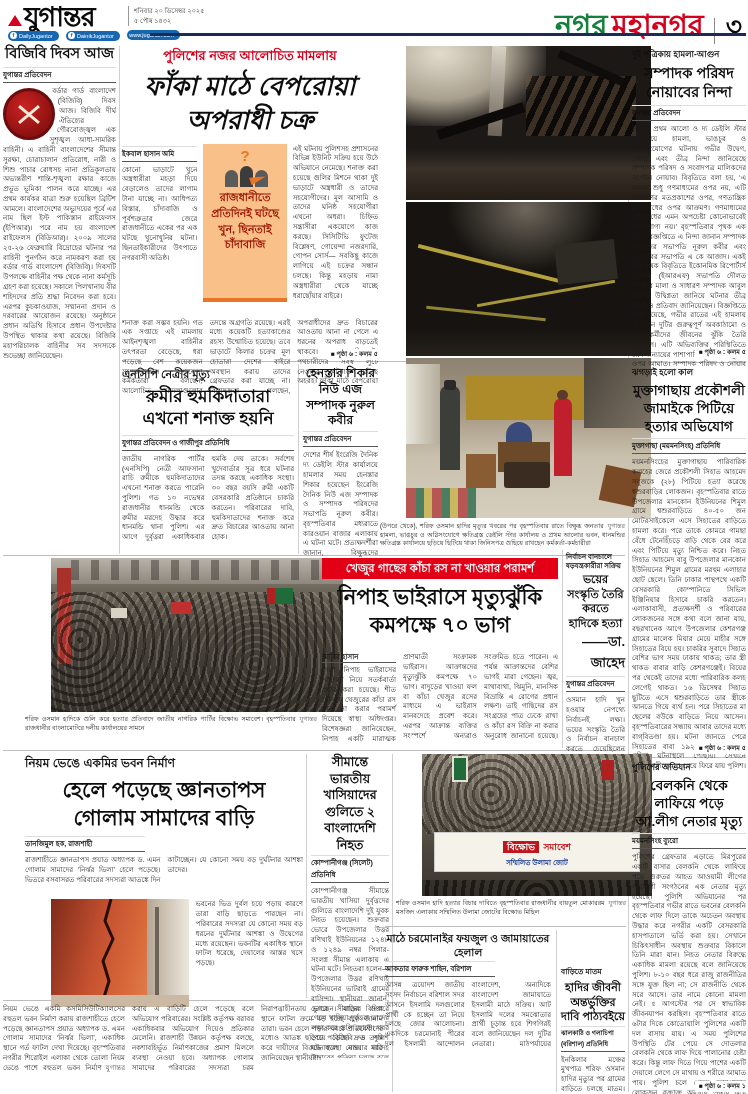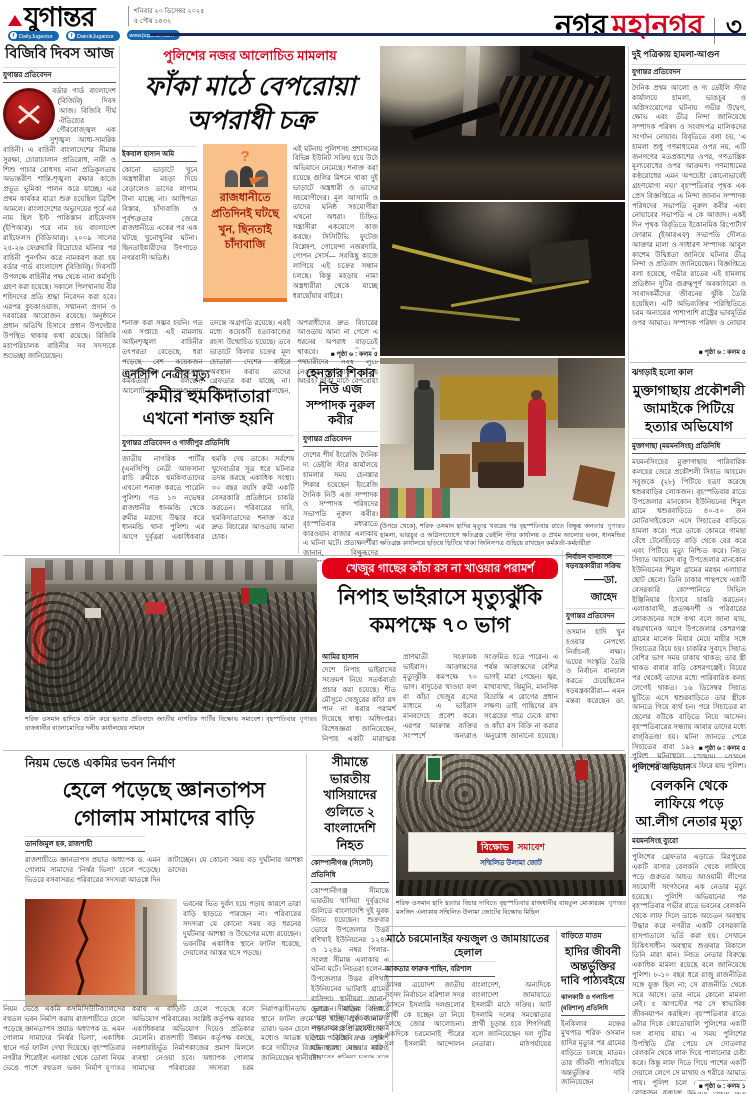--- a/index.html
+++ b/index.html
@@ -4,21 +4,21 @@
 <style>
   *{margin:0;padding:0;box-sizing:border-box;}
   html,body{background:#e9e9e9;}
   body{font-family:"Liberation Sans","DejaVu Sans",sans-serif;}
   #page{position:relative;width:748px;height:1094px;background:#fff;margin:0 auto;overflow:hidden;}
   .abs{position:absolute;}
   
   #logo{font-weight:bold;font-size:27px;color:#0a0a0a;letter-spacing:-1px;line-height:1;}
   .logo-accent{display:inline-block;width:0;height:0;border-left:7px solid transparent;border-right:7px solid transparent;border-bottom:11px solid #d6001c;margin-right:2px;}
   .date-block{font-size:6.5px;color:#333;line-height:1.5;border-left:1px solid #999;padding-left:5px;}
-  .sec-black{color:#000000;font-weight:bold;font-size:29px;}
+  .sec-black{color:#15803d;font-weight:bold;font-size:29px;}
   .sec-red{color:#d6001c;font-weight:bold;font-size:29px;}
   .sec-bar{display:inline-block;width:1px;height:26px;background:#888;vertical-align:middle;margin:0 6px;}
   .page-num{color:#0a0a0a;font-weight:bold;font-size:25px;}
   .pill{display:inline-flex;align-items:center;gap:2px;background:#1767b0;color:#fff;font-size:5.5px;border-radius:6px;padding:1px 6px 1px 2px;margin-right:3px;height:10px;}
   .pill .fb{display:inline-block;width:7px;height:7px;border-radius:50%;background:#fff;color:#1767b0;font-size:5.5px;font-weight:bold;text-align:center;line-height:7px;}
   #mast-rule{position:absolute;left:150px;right:2px;top:33px;height:3px;background:#1b2a57;}
   
   .kicker-red{color:#d6001c;font-weight:bold;text-align:center;}
   .kicker-black{color:#111;font-weight:bold;text-align:left;}
   .headline{color:#0d0d0d;font-weight:bold;text-align:center;line-height:1.32;}
@@ -33,29 +33,29 @@
   .hline{position:absolute;height:1px;background:#bdbdbd;}
   
   #infobox{background:#f9c189;border-bottom:4px solid #e8762a;text-align:center;padding:4px 5px 6px;}
   #infobox .q{color:#e87722;font-weight:bold;font-size:15px;line-height:1;}
   .figrow{display:flex;justify-content:center;align-items:flex-end;gap:2px;height:24px;margin-bottom:3px;}
   .fig{width:13px;height:17px;border-radius:7px 7px 0 0;background:#5a5a5a;}
   .fig.c{background:#3c3c3c;height:21px;}
   .knife{width:0;height:0;border-top:4px solid transparent;border-bottom:4px solid transparent;border-left:16px solid #e8762a;transform:rotate(-18deg);margin-left:-20px;margin-bottom:4px;}
   #infobox .itx{color:#9b1400;font-weight:bold;font-size:11px;line-height:1.45;}
   
-  .red-banner{background:#e30016;color:#fff;font-weight:bold;font-size:11.5px;text-align:center;line-height:1.2;display:flex;align-items:center;justify-content:center;border-radius:8px;}
+  .red-banner{background:#e30016;color:#fff;font-weight:bold;font-size:11.5px;text-align:center;line-height:1.2;display:flex;align-items:center;justify-content:center;}
   
   .emblem{width:52px;height:52px;border-radius:50%;background:radial-gradient(circle at 40% 35%,#c22,#8d1111 70%);border:3px solid #6d0c0c;position:relative;float:left;margin:2px 4px 2px 0;shape-outside:circle(50%);}
   .emblem:before,.emblem:after{content:"";position:absolute;left:10px;right:10px;top:22px;height:3px;background:#f2e9d8;}
   .emblem:before{transform:rotate(40deg);}
   .emblem:after{transform:rotate(-40deg);}
-  .attr-line{font-weight:bold;font-size:10px;text-align:right;color:#111;margin:2px 8px;}
+  .attr-line{font-weight:bold;font-size:13px;text-align:right;color:#111;margin:2px 0;}
   .subhead{font-weight:bold;font-size:10.5px;text-align:center;color:#111;line-height:1.3;}
-  .photo{overflow:hidden;position:absolute;}
+  .photo{overflow:hidden;position:absolute;margin-left:26px;}
 </style>
 </head>
 <body>
 
 <div id="page">
 
   <div class="abs" style="left:0;top:0;width:748px;height:40px;">
     <div class="abs" id="logo" style="left:8px;top:4px;">
       <span class="logo-accent"></span><span>যুগান্তর</span>
     </div>
@@ -164,20 +164,21 @@
     <div class="abs" style="left:196px;top:110px;width:36px;height:36px;background:#7a4a26;transform:rotate(12deg);"></div>
     <div class="abs" style="left:0;top:130px;width:70px;height:30px;background:repeating-linear-gradient(90deg,#b03a3a 0 10px,#2a6a4a 10px 18px,#c8b24a 18px 26px);opacity:.8;"></div>
   </div>
   <div class="abs caption" style="left:380px;top:522px;width:245px;height:30px;">
     <span class="credit">যুগান্তর</span>
     <span>(উপরে থেকে), শরিফ ওসমান হাদির মৃত্যুর খবরের পর বৃহস্পতিবার রাতে বিক্ষুব্ধ জনতার হামলা, ভাঙচুর ও অগ্নিসংযোগে ক্ষতিগ্রস্ত ডেইলি স্টার কার্যালয় ও প্রথম আলোর ভবন, ধানমন্ডির ক্ষতিগ্রস্ত কার্যালয়ে ছড়িয়ে ছিটিয়ে থাকা জিনিসপত্র গুছিয়ে রাখছেন কর্মকর্তা-কর্মচারীরা</span>
   </div>
 
   <div class="abs" style="left:632px;top:48px;width:114px;height:310px;">
     <div class="kicker-black" style="font-size:8.5px;">দুই পত্রিকায় হামলা-আগুন</div>
+    <div class="headline" style="font-size:14.5px;margin:2px 0 3px;">সম্পাদক পরিষদ নোয়াবের নিন্দা</div>
     <div class="byline">যুগান্তর প্রতিবেদন</div>
     <div class="body-text" style="height:246px;">দৈনিক প্রথম আলো ও দ্য ডেইলি স্টার কার্যালয়ে হামলা, ভাঙচুর ও অগ্নিসংযোগের ঘটনায় গভীর উদ্বেগ, ক্ষোভ এবং তীব্র নিন্দা জানিয়েছে সম্পাদক পরিষদ ও সংবাদপত্র মালিকদের সংগঠন নোয়াব। বিবৃতিতে বলা হয়, ‘এ হামলা শুধু গণমাধ্যমের ওপর নয়, এটি জনগণের মতপ্রকাশের ওপর, গণতান্ত্রিক মূল্যবোধের ওপর আক্রমণ। গণমাধ্যমের কণ্ঠরোধের এমন অপচেষ্টা কোনোভাবেই গ্রহণযোগ্য নয়।’ বৃহস্পতিবার পৃথক এক প্রেস বিজ্ঞপ্তিতে এ নিন্দা জানান সম্পাদক পরিষদের সভাপতি নূরুল কবীর এবং নোয়াবের সভাপতি এ কে আজাদ। একই দিন পৃথক বিবৃতিতে ইকোনমিক রিপোর্টার্স ফোরাম (ইআরএফ) সভাপতি দৌলত আক্তার মালা ও সাধারণ সম্পাদক আবুল কাশেম উদ্বিগ্নতা জানিয়ে ঘটনার তীব্র নিন্দা ও প্রতিবাদ জানিয়েছেন। বিজ্ঞপ্তিতে বলা হয়েছে, গভীর রাতের এই হামলায় প্রতিষ্ঠান দুটির গুরুত্বপূর্ণ অবকাঠামো ও সংবাদকর্মীদের জীবনের ঝুঁকি তৈরি হয়েছিল। এটি অভিব্যক্তির পরিস্থিতিতে চরম অন্যায়ের পাশাপাশি রাষ্ট্রের ভাবমূর্তির ওপর আঘাত। সম্পাদক পরিষদ ও নোয়াব মনে করে,</div>
     <div class="abs cont" style="right:0;bottom:0;">■ পৃষ্ঠা ৬ : কলম ৫</div>
   </div>
 
   <div class="abs" style="left:122px;top:366px;width:172px;height:188px;">
     <div class="kicker-black" style="font-size:11px;">এনসিপি নেত্রীর মৃত্যু</div>
     <div class="headline" style="font-size:17px;margin:1px 4px 4px;">রুমীর হুমকিদাতারা এখনো শনাক্ত হয়নি</div>
     <div class="byline">যুগান্তর প্রতিবেদন ও গাজীপুর প্রতিনিধি</div>
     <div class="body-text cols2" style="height:104px;">জাতীয় নাগরিক পার্টির (এনসিপি) নেত্রী আফসানা রাচি রুমীকে হুমকিদাতাদের এখনো শনাক্ত করতে পারেনি পুলিশ। গত ১৩ নভেম্বর রাজধানীর ধানমন্ডি থেকে রুমীর মরদেহ উদ্ধার করে ধানমন্ডি থানা পুলিশ। এর আগে দুর্বৃত্তরা একাধিকবার হুমকি দেয় তাকে। সর্বশেষ খুদেবার্তার সূত্র ধরে ঘটনার তদন্ত করছে একাধিক সংস্থা। ৩০ বছর বয়সি রুমী একটি বেসরকারি প্রতিষ্ঠানে চাকরি করতেন। পরিবারের দাবি, হুমকিদাতাদের শনাক্ত করে দ্রুত বিচারের আওতায় আনা হোক।</div>
@@ -215,20 +216,21 @@
     <div class="red-banner" style="height:21px;">খেজুর গাছের কাঁচা রস না খাওয়ার পরামর্শ</div>
     <div class="headline" style="font-size:21px;margin:4px 2px 14px;">নিপাহ ভাইরাসে মৃত্যুঝুঁকি কমপক্ষে ৭০ ভাগ</div>
     <div class="body-text cols3" style="height:92px;">
       <span style="font-weight:bold;display:block;border-bottom:1px solid #555;margin-bottom:2px;">আমির হাসান</span>
       <span>দেশে নিপাহ ভাইরাসের সংক্রমণ নিয়ে সতর্কবার্তা প্রচার করা হয়েছে। শীত মৌসুমে খেজুরের কাঁচা রস পান না করার পরামর্শ দিয়েছে স্বাস্থ্য অধিদপ্তর। বিশেষজ্ঞরা জানিয়েছেন, নিপাহ একটি মারাত্মক প্রাণঘাতী সংক্রামক ভাইরাস। আক্রান্তদের মৃত্যুঝুঁকি কমপক্ষে ৭০ ভাগ। বাদুড়ের খাওয়া ফল বা কাঁচা খেজুর রসের মাধ্যমে এ ভাইরাস মানবদেহে প্রবেশ করে। এরপর আক্রান্ত ব্যক্তির সংস্পর্শে অন্যরাও সংক্রমিত হতে পারেন। এ পর্যন্ত আক্রান্তদের বেশির ভাগই মারা গেছেন। জ্বর, মাথাব্যথা, ঝিমুনি, মানসিক বিভ্রান্তি এ রোগের প্রধান লক্ষণ। তাই গাছিদের রস সংগ্রহের পাত্র ঢেকে রাখা ও কাঁচা রস বিক্রি না করার অনুরোধ জানানো হয়েছে। আক্রান্ত সন্দেহ হলে দ্রুত নিকটস্থ হাসপাতালে যোগাযোগের পরামর্শ দেওয়া হয়েছে।</span>
     </div>
   </div>
 
   <div class="abs" style="left:566px;top:552px;width:59px;height:196px;">
     <div class="kicker-black" style="font-size:7px;line-height:1.3;">নির্বাচন বানচালে ষড়যন্ত্রকারীরা সক্রিয়</div>
+    <div class="headline" style="font-size:11px;margin:2px 0;">ভয়ের সংস্কৃতি তৈরি করতে হাদিকে হত্যা</div>
     <div class="attr-line">——ডা. জাহেদ</div>
     <div class="byline">যুগান্তর প্রতিবেদন</div>
     <div class="body-text" style="height:78px;">ওসমান হাদি খুন হওয়ার নেপথ্যে নির্বাচনই লক্ষ্য। ভয়ের সংস্কৃতি তৈরি ও নির্বাচন বানচাল করতে চেয়েছিলেন ষড়যন্ত্রকারীরা— এমন মন্তব্য করেছেন ডা. জাহেদ উর রহমান।</div>
   </div>
 
   <div class="abs" style="left:25px;top:754px;width:278px;height:244px;">
     <div class="kicker-black" style="font-size:12px;">নিয়ম ভেঙে একমির ভবন নির্মাণ</div>
     <div class="headline" style="font-size:21px;margin:2px 6px 5px;">হেলে পড়েছে জ্ঞানতাপস গোলাম সামাদের বাড়ি</div>
     <div class="byline" style="width:120px;">তানজিমুল হক, রাজশাহী</div>
     <div class="body-text cols2" style="height:40px;">রাজশাহীতে জ্ঞানতাপস প্রয়াত অধ্যাপক ড. এমন গোলাম সামাদের ‘নির্ঝর ভিলা’ হেলে পড়েছে। ভিতরে বসবাসরত পরিবারের সদস্যরা আতঙ্কে দিন কাটাচ্ছেন। যে কোনো সময় বড় দুর্ঘটনার আশঙ্কা তাদের।</div>
@@ -271,21 +273,21 @@
     <span>শরিফ ওসমান হাদি হত্যার বিচার দাবিতে বৃহস্পতিবার রাজধানীর বায়তুল মোকাররম মসজিদ এলাকায় সম্মিলিত উলামা জোটের বিক্ষোভ মিছিল</span>
   </div>
 
   <div class="abs" style="left:385px;top:930px;width:166px;height:162px;">
     <div class="subhead" style="margin:2px 0;">মাঠে চরমোনাইর ফয়জুল ও জামায়াতের হেলাল</div>
     <div class="byline" style="width:110px;">আকতার ফারুক শাহিন, বরিশাল</div>
     <div class="body-text cols2" style="height:74px;">আসন্ন ত্রয়োদশ জাতীয় সংসদ নির্বাচনে বরিশাল সদর আসনে ইসলামি দলগুলোর প্রার্থী কে হচ্ছেন তা নিয়ে চলছে জোর আলোচনা। একদিকে চরমোনাই পীরের দল ইসলামী আন্দোলন বাংলাদেশ, অন্যদিকে বাংলাদেশ জামায়াতে ইসলামী মাঠে সক্রিয়। আট ইসলামি দলের সমঝোতার প্রার্থী চূড়ান্ত হবে শিগগিরই বলে জানিয়েছেন দল দুটির নেতারা। মাঠপর্যায়ের নেতাকর্মীরা দুই প্রার্থীর পক্ষেই প্রচারে নেমে পড়েছেন। ভোটের হিসাব-নিকাশে এ আসনটি গুরুত্বপূর্ণ বলে মনে করছেন বিশ্লেষকরা।</div>
   </div>
 
   <div class="abs" style="left:561px;top:930px;width:64px;height:162px;">
-    <div class="kicker-black" style="font-size:7.5px;">বাড়িতে মাতম</div>
+    <div class="kicker-black" style="font-size:7.5px;margin-top:36px;">বাড়িতে মাতম</div>
     <div class="headline" style="font-size:11px;margin:2px 0;">হাদির জীবনী অন্তর্ভুক্তির দাবি পাঠ্যবইয়ে</div>
     <div class="byline" style="font-size:6.3px;">ঝালকাঠি ও গলাচিপা (বরিশাল) প্রতিনিধি</div>
     <div class="body-text" style="height:68px;">ইনকিলাব মঞ্চের মুখপাত্র শরিফ ওসমান হাদির মৃত্যুর পর গ্রামের বাড়িতে চলছে মাতম। তার জীবনী পাঠ্যবইয়ে অন্তর্ভুক্তির দাবি জানিয়েছেন এলাকাবাসী ও বিভিন্ন সংগঠনের নেতারা। শোকার্ত স্বজনদের সান্ত্বনা দিতে বাড়িতে ভিড় করছেন মানুষ।</div>
   </div>
 
   <div class="abs" style="left:632px;top:761px;width:114px;height:331px;">
     <div class="kicker-black" style="font-size:8.5px;">পুলিশের অভিযান</div>
     <div class="headline" style="font-size:13.5px;margin:2px 0 3px;">বেলকনি থেকে লাফিয়ে পড়ে আ.লীগ নেতার মৃত্যু</div>
     <div class="byline">ময়মনসিংহ ব্যুরো</div>
     <div class="body-text" style="height:262px;">পুলিশের গ্রেফতার এড়াতে মিরপুরের একটি বাসার বেলকনি থেকে লাফিয়ে পড়ে গুরুতর আহত আওয়ামী লীগের সহযোগী সংগঠনের এক নেতার মৃত্যু হয়েছে। পুলিশি অভিযানের পর বৃহস্পতিবার গভীর রাতে ভবনের বেলকনি থেকে লাফ দিলে তাকে অচেতন অবস্থায় উদ্ধার করে নগরীর একটি বেসরকারি হাসপাতালে ভর্তি করা হয়। সেখানে চিকিৎসাধীন অবস্থায় শুক্রবার বিকালে তিনি মারা যান। নিহত নেতার বিরুদ্ধে একাধিক মামলা রয়েছে বলে জানিয়েছে পুলিশ। ৮-১০ বছর ধরে রাজু রাজনীতির সঙ্গে যুক্ত ছিল না; সে রাজনীতি থেকে সরে আসে। তার নামে কোনো মামলা নেই। ৫ আগস্টের পর সে স্বাভাবিক জীবনযাপন করছিল। বৃহস্পতিবার রাতে ৬টার দিকে কোতোয়ালি পুলিশের একটি দল বাসায় যায়। এ সময় পুলিশের উপস্থিতি টের পেয়ে সে দোতলার বেলকনি থেকে লাফ দিয়ে পালানোর চেষ্টা করে। কিন্তু লাফ দিতে গিয়ে পাশের একটি দেয়ালে লেগে সে মাথায় ও শরীরে আঘাত পায়। পুলিশ চলে গেলে আশপাশের লোকজন রক্তাক্ত অবস্থায় উদ্ধার করে তাকে হাসপাতালে ভর্তি করে। পরিবারের অভিযোগ, অভিযানের ভয়ভীতির কারণেই এ মৃত্যু। ওসি বলেন, ঘটনাটি খতিয়ে দেখা হচ্ছে।</div>

